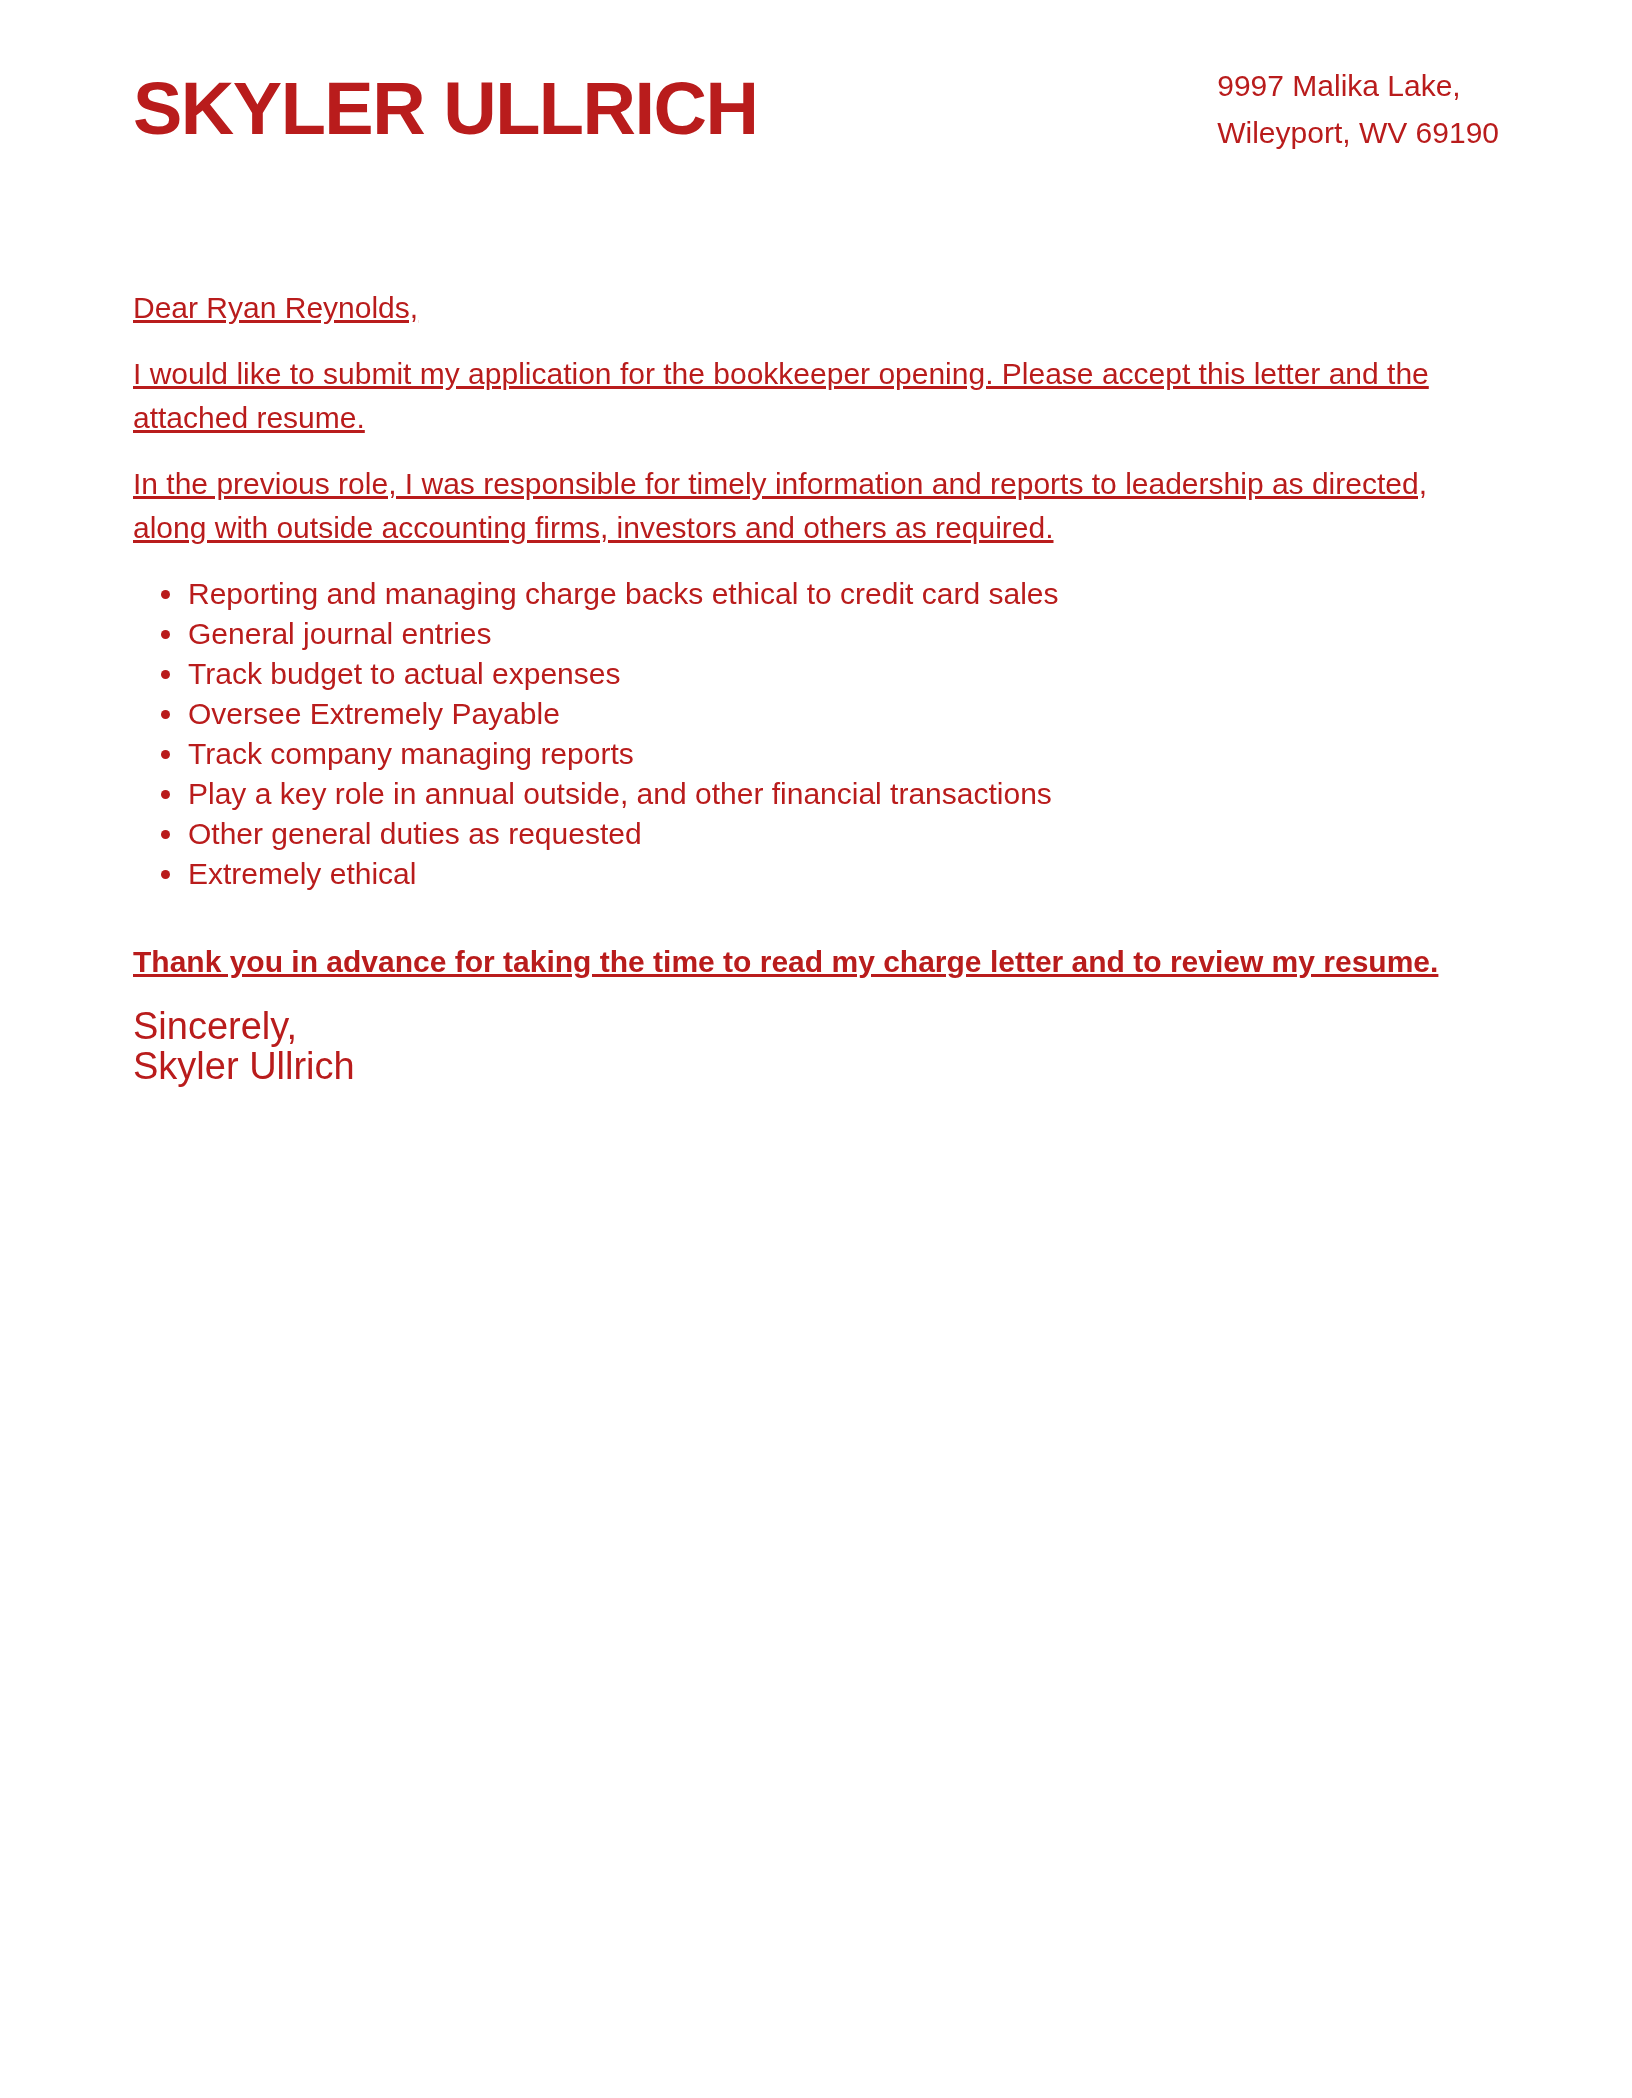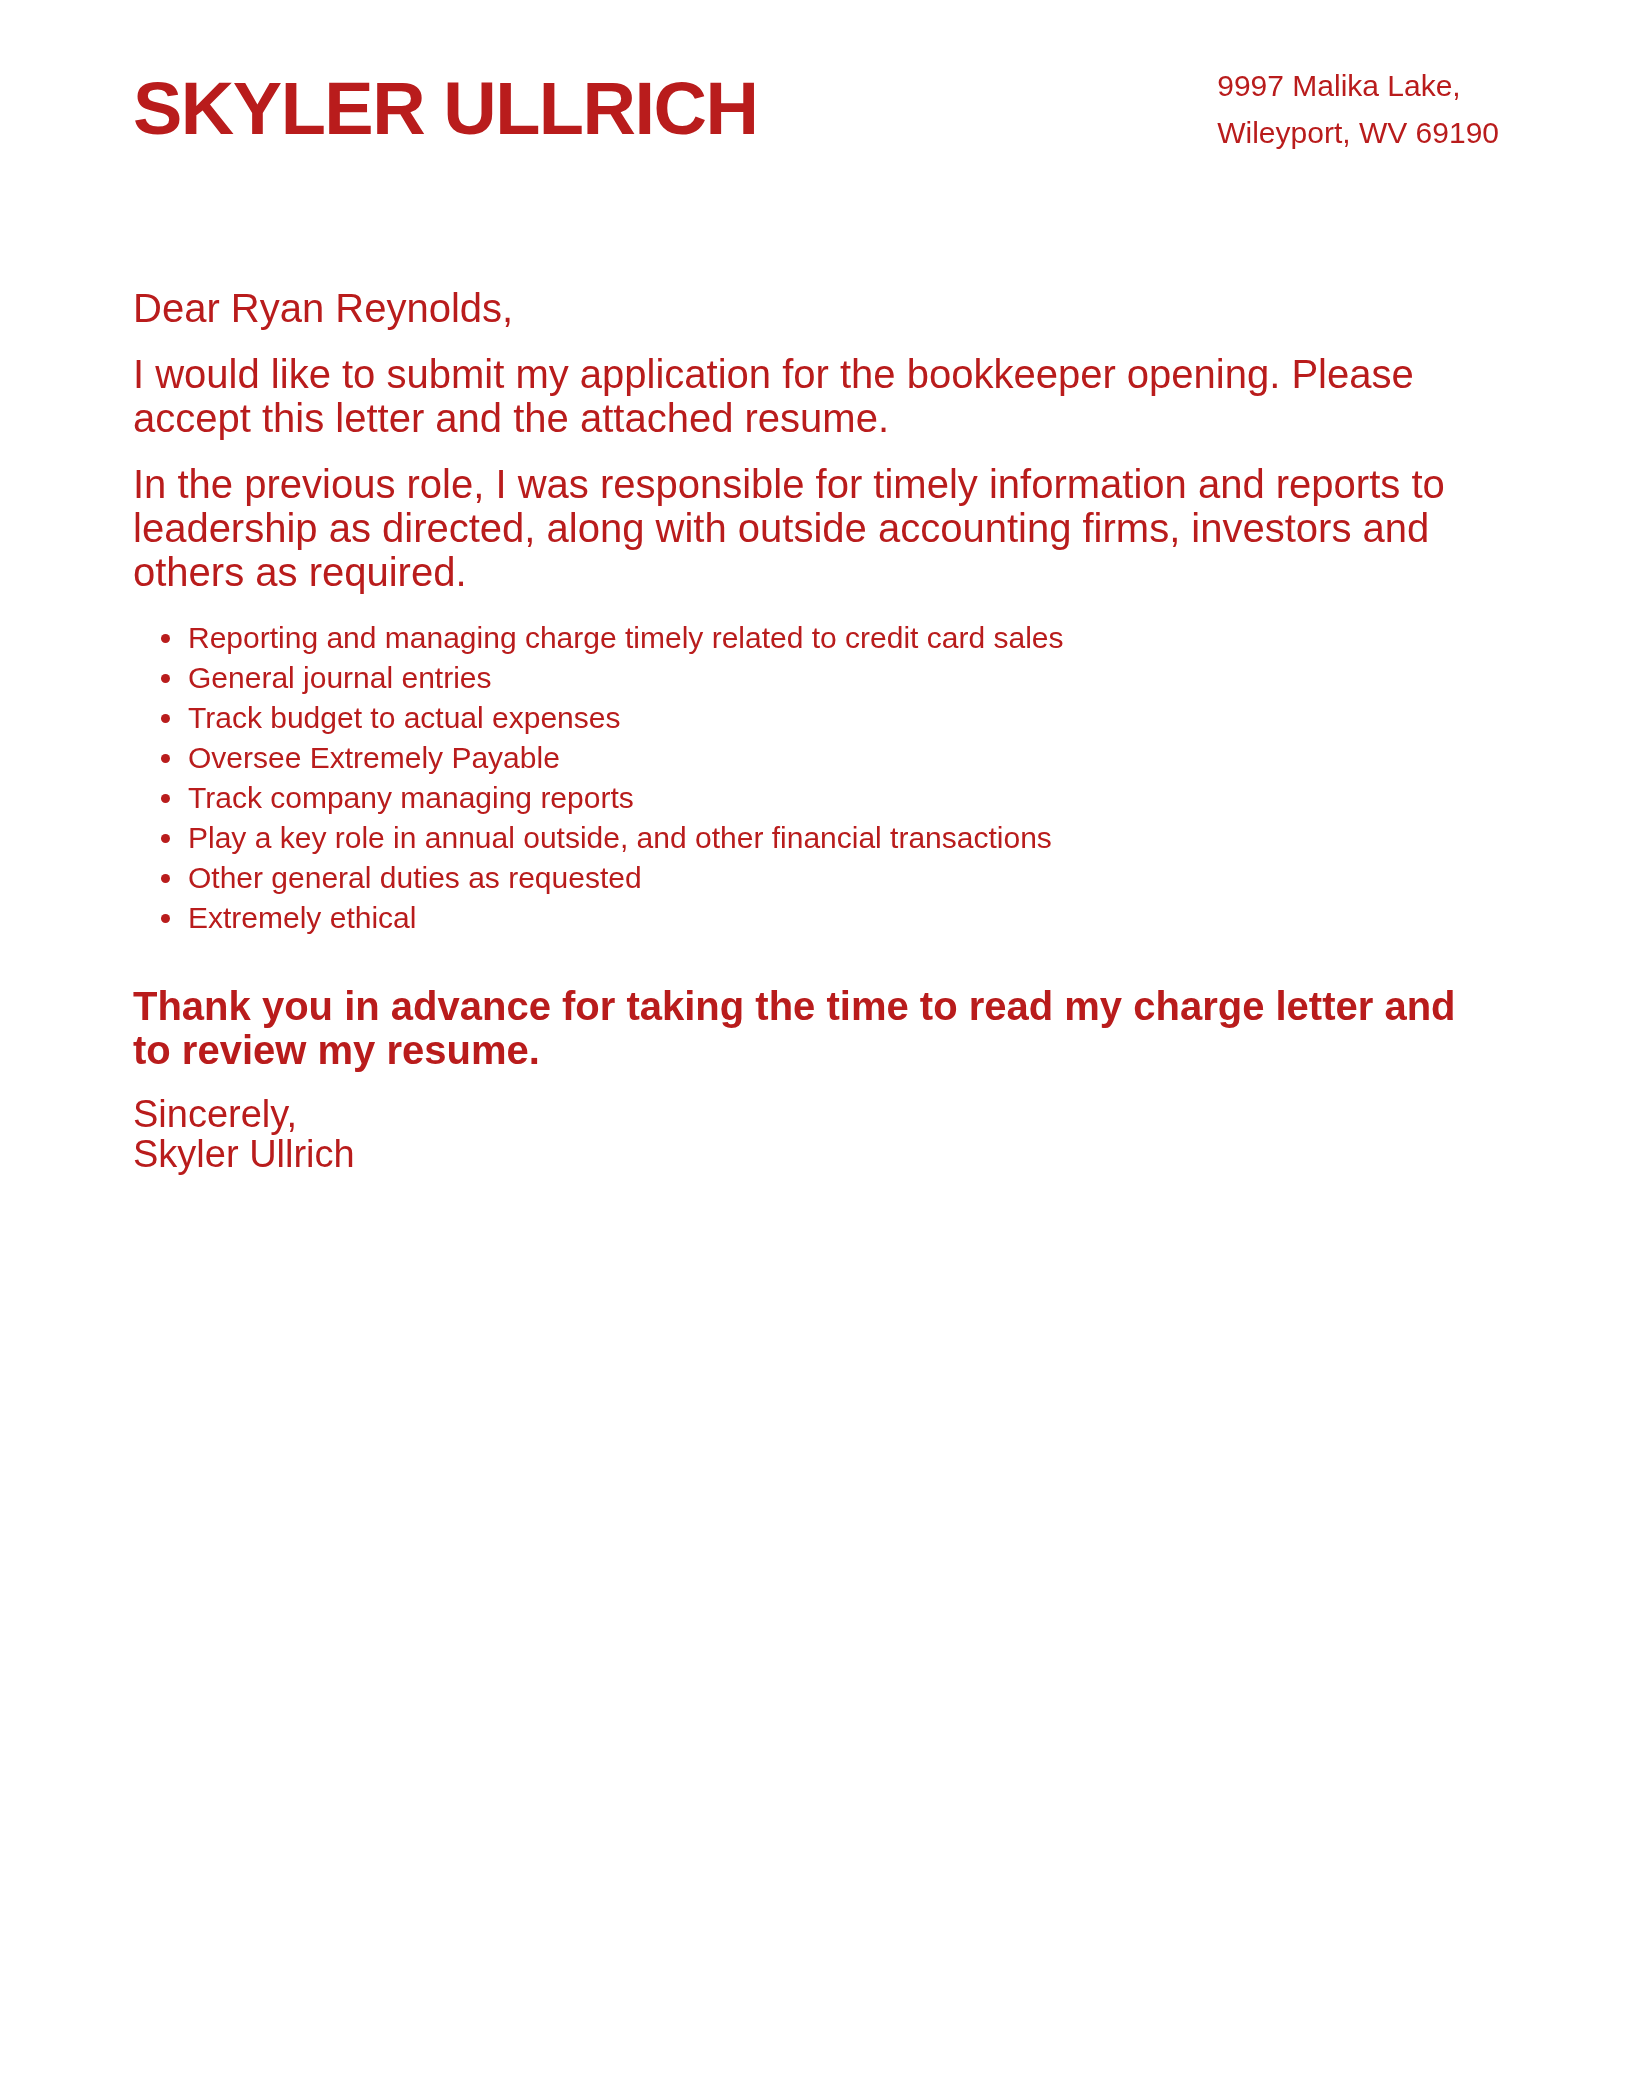--- a/index.html
+++ b/index.html
@@ -36,22 +36,23 @@
     margin-top: 4px;
     font-size: 30px;
     line-height: 47px;
     text-align: left;
   }
   .letter-body {
     margin-top: 130px;
   }
   .letter-body p {
     margin: 22px 0;
-    font-size: 40px;
+    font-size: 30px;
     line-height: 44px;
+    text-decoration: underline;
   }
   p.salutation {
     margin-top: 0;
   }
   ul.requirements {
     margin: 24px 0 0 0;
     padding-left: 53px;
     font-size: 30px;
     line-height: 40px;
   }
@@ -84,21 +85,21 @@
   <div class="letter-body">
 
     <p class="salutation">Dear Ryan Reynolds,</p>
 
     <p>I would like to submit my application for the bookkeeper opening. Please accept this letter and the attached resume.</p>
 
     <p>In the previous role, I was responsible for timely information and reports to leadership as directed, along with outside accounting firms, investors and others as required.</p>
 
 
     <ul class="requirements">
-      <li>Reporting and managing charge timely related to credit card sales</li>
+      <li>Reporting and managing charge backs ethical to credit card sales</li>
       <li>General journal entries</li>
       <li>Track budget to actual expenses</li>
       <li>Oversee Extremely Payable</li>
       <li>Track company managing reports</li>
       <li>Play a key role in annual outside, and other financial transactions</li>
       <li>Other general duties as requested</li>
       <li>Extremely ethical</li>
     </ul>
 
     <p class="closing-emphasis">Thank you in advance for taking the time to read my charge letter and to review my resume.</p>

